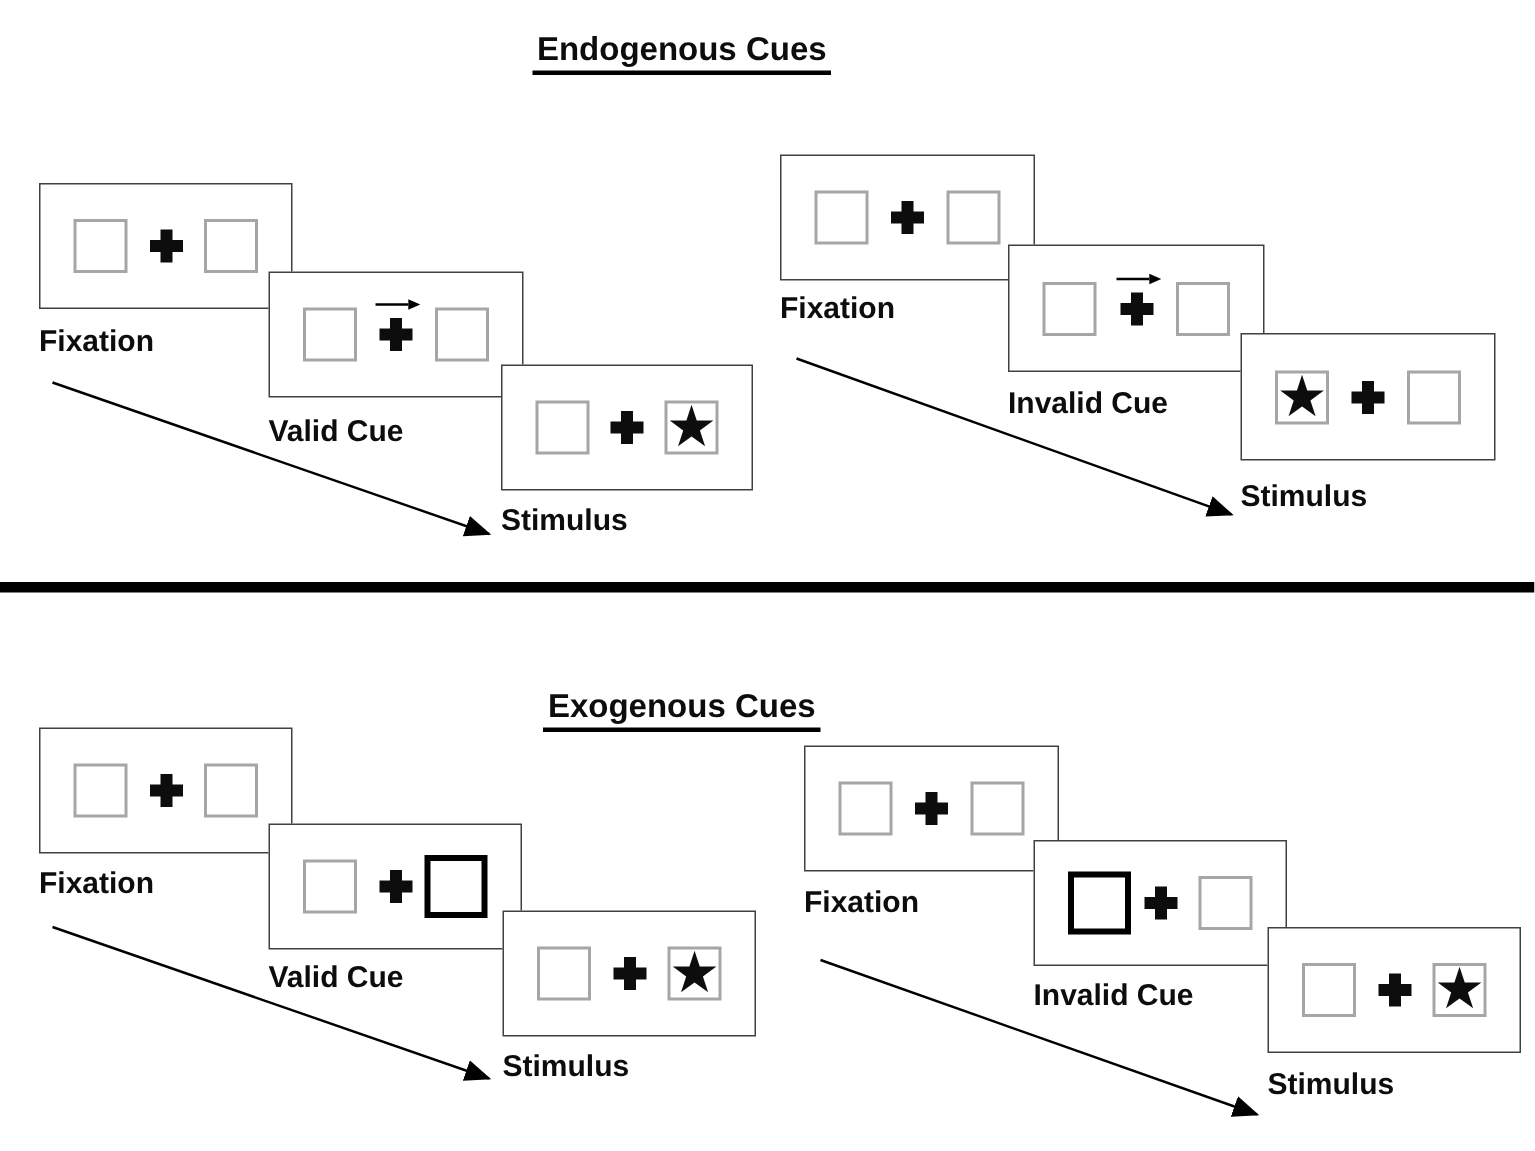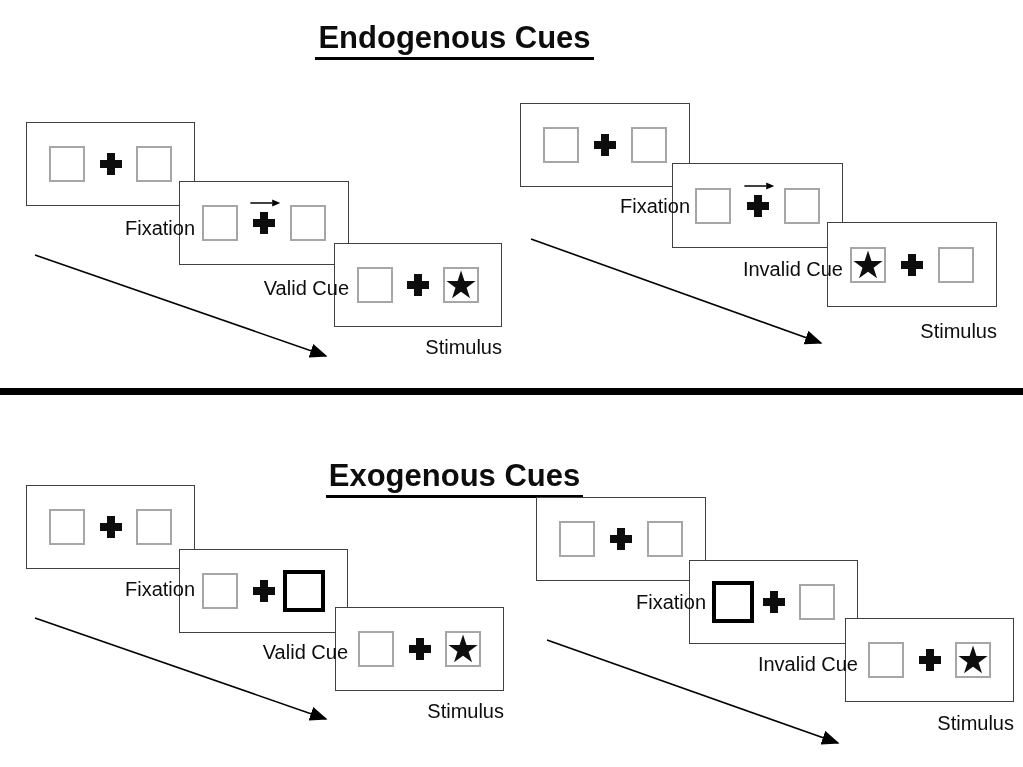--- a/index.html
+++ b/index.html
@@ -1,20 +1,20 @@
 <!DOCTYPE html>
 <html><head>
 <meta charset="utf-8">
 <style>
   html,body{margin:0;padding:0;width:1023px;height:767px;background:#ffffff;overflow:hidden;
             font-family:"Liberation Sans", sans-serif;}
   .canvas{position:relative;width:1023px;height:767px;background:#ffffff;}
 
   .title{position:absolute;left:0;width:909px;text-align:center;font-weight:700;
-         font-size:31px;color:#0d0d0d;letter-spacing:0px;}
+         font-size:22px;color:#0d0d0d;letter-spacing:0px;}
   .t-endo{top:20px;}
   .t-exo{top:414px;margin-top:44px;}
   .underline{border-bottom:3px solid #000;padding:0 3px 2px 3px;}
 
   .divider{position:absolute;left:0;top:388px;width:1023px;height:7px;background:#000;}
 
   .p{position:absolute;background:#fff;border:1px solid #404040;box-sizing:border-box;}
   
   .p-tl-a{left:26px;top:122px;width:169px;height:84px;}
   .p-tl-b{left:179px;top:181px;width:170px;height:84px;z-index:2;}
@@ -25,21 +25,21 @@
   .p-tr-c{left:827px;top:222px;width:170px;height:85px;z-index:3;}
   
   .p-bl-a{left:26px;top:485px;width:169px;height:84px;}
   .p-bl-b{left:179px;top:549px;width:169px;height:84px;z-index:2;}
   .p-bl-c{left:335px;top:607px;width:169px;height:84px;z-index:3;}
   
   .p-br-a{left:536px;top:497px;width:170px;height:84px;}
   .p-br-b{left:689px;top:560px;width:169px;height:84px;z-index:2;}
   .p-br-c{left:845px;top:618px;width:169px;height:84px;z-index:3;}
 
-  .lbl{position:absolute;font-weight:400;font-size:20px;line-height:26px;text-align:right;
+  .lbl{position:absolute;font-weight:700;font-size:20px;line-height:26px;text-align:left;
        color:#0d0d0d;z-index:4;}
   .l-tl-a{left:26px;top:215px;width:169px;}
   .l-tl-b{left:179px;top:275px;width:170px;}
   .l-tl-c{left:334px;top:334px;width:168px;}
   .l-tr-a{left:520px;top:193px;width:170px;}
   .l-tr-b{left:672px;top:256px;width:171px;}
   .l-tr-c{left:827px;top:318px;width:170px;}
   .l-bl-a{left:26px;top:576px;width:169px;}
   .l-bl-b{left:179px;top:639px;width:169px;}
   .l-bl-c{left:335px;top:698px;width:169px;}

